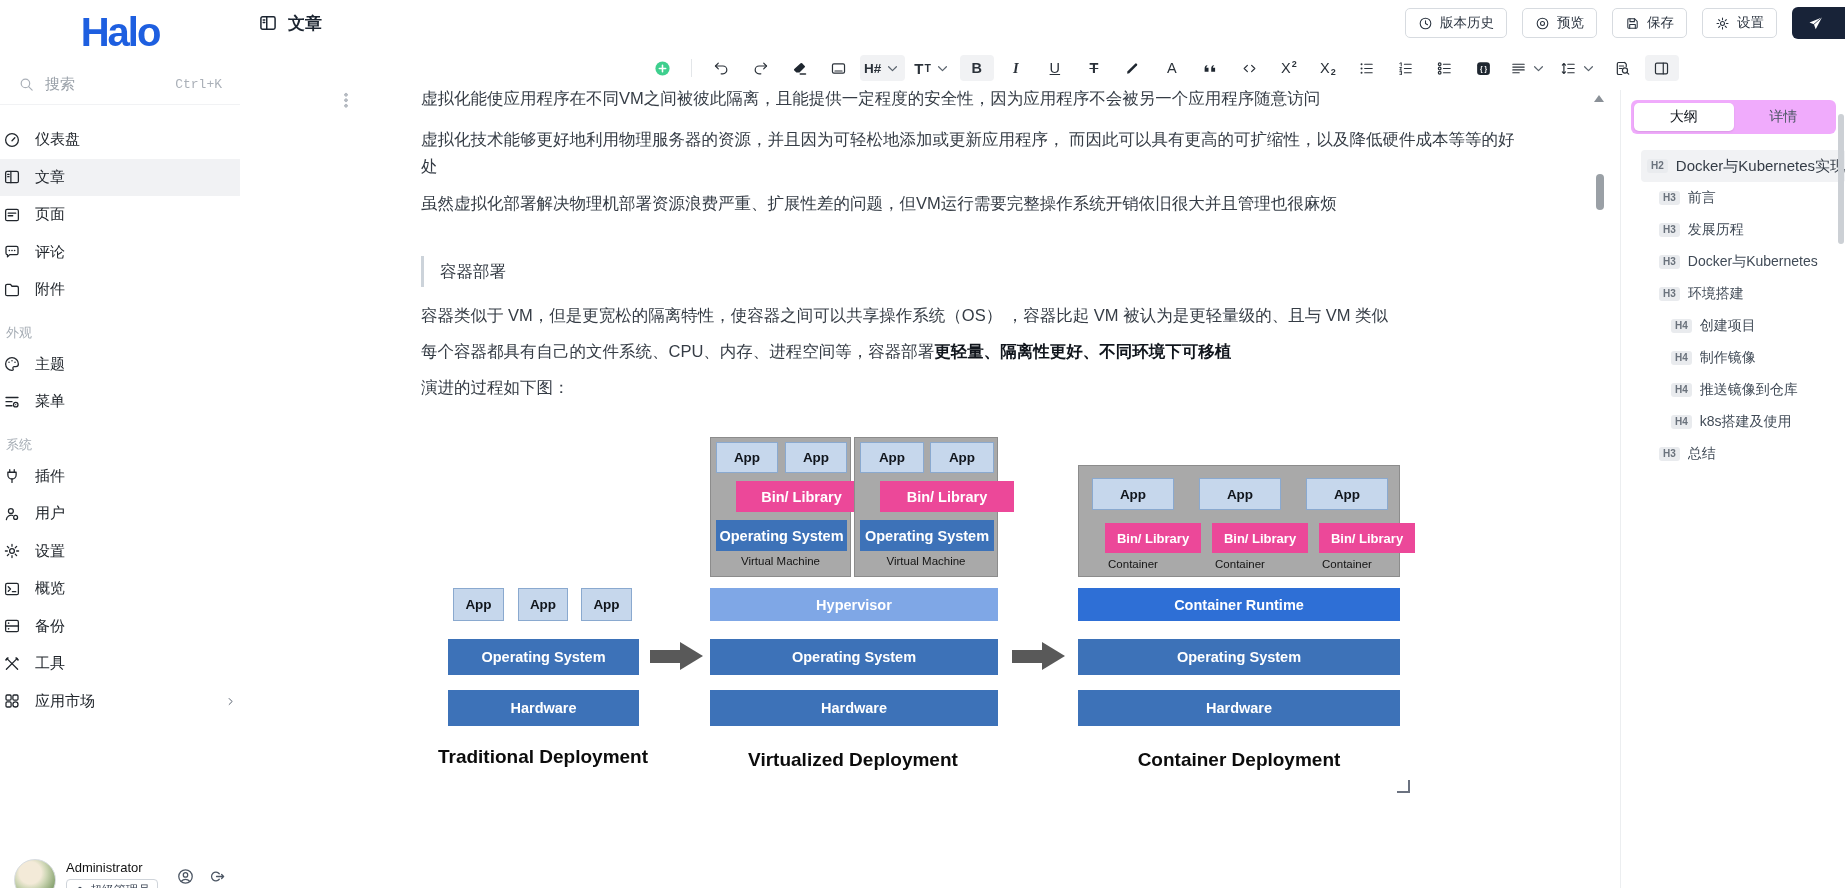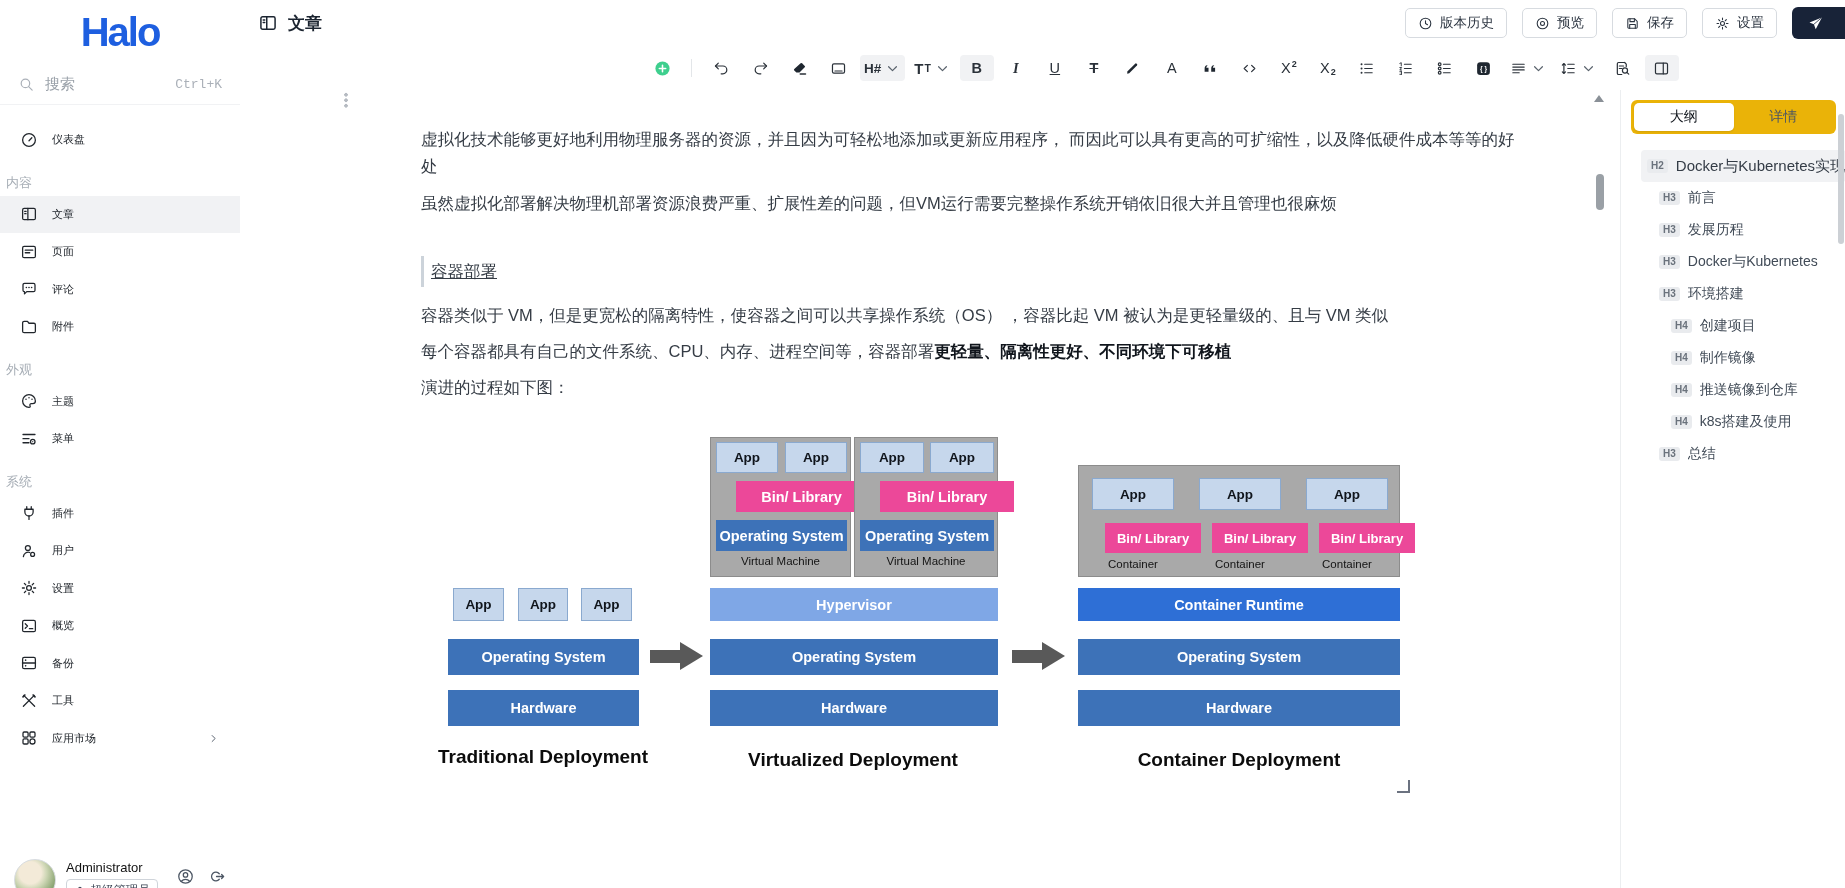--- a/index.html
+++ b/index.html
@@ -10,22 +10,22 @@
   .sidebar{position:absolute;left:0;top:0;width:240px;height:888px;background:#fff;
            border-right:1px solid #e9ebee;}
   .logo{height:64px;display:flex;align-items:center;justify-content:center;
         font-size:40px;font-weight:800;color:#1e5fe0;letter-spacing:-2px;}
   .search-row{height:40px;display:flex;align-items:center;gap:10px;padding:0 18px;
               color:#9aa1a9;font-size:15px;border-bottom:1px solid #f1f2f4;font-family:Liberation Mono, monospace;}
   .search-row .ic{width:17px;height:17px;color:#aab0b8;}
   .search-short{margin-left:auto;font-size:13px;color:#aab0b8;}
   .nav{padding-top:16px;}
   .group-label{padding:16px 0 6px 6px;font-size:13px;color:#a6adb5;line-height:15px;}
-  .nav-item{height:37.5px;display:flex;align-items:center;gap:14px;padding:0 20px;
-            font-size:11px;color:#21262c;cursor:pointer;}
+  .nav-item{height:37.5px;display:flex;align-items:center;gap:14px;padding:0 3px;
+            font-size:15px;color:#21262c;cursor:pointer;}
   .nav-item.active{background:#f1f2f4;}
   .nav-item .chev{margin-left:auto;width:13px;height:13px;color:#4b5563;}
   .user-area{position:absolute;left:0;right:0;bottom:-14px;display:flex;gap:10px;
              padding:0 14px;align-items:flex-start;}
   .avatar{width:40px;height:40px;border-radius:50%;flex:none;border:1px solid #d8dce0;
           background:radial-gradient(circle at 38% 32%,#f3ead8 0 30%,#cdd6b4 45%,#8fa877 70%,#5d7f4a);}
   .user-name{font-size:13px;color:#111;line-height:17px;}
   .role-badge{margin-top:3px;display:inline-flex;align-items:center;gap:4px;border:1px solid #cfd4da;
               border-radius:4px;padding:2px 7px;font-size:12px;color:#374151;background:#fff;}
   .role-badge .ic{width:12px;height:12px;}
@@ -58,21 +58,21 @@
   .t-s{text-decoration:line-through;font-weight:700;}
   .t-h{font-weight:700;font-size:13.5px;}
   .t-big{font-weight:700;font-size:15px;}
   .t-small{font-weight:700;font-size:10.5px;margin-left:1px;}
   .mini{font-size:9px;font-weight:700;position:relative;top:-4px;margin-left:1px;}
   .mini.sub{top:4px;}
   
   .content{position:absolute;left:240px;top:90px;width:1380px;height:798px;overflow:hidden;background:#fff;}
   .content p,.content .quote{position:absolute;left:181px;width:1110px;margin:0;
         font-size:16.5px;line-height:27px;color:#353c45;}
-  .quote{border-left:3px solid #ccd3da;padding:2px 0 2px 7px;color:#59636e;font-size:15.5px;width:auto;text-decoration:underline;}
+  .quote{border-left:3px solid #ccd3da;padding:2px 0 2px 16px;color:#59636e;font-size:15.5px;width:auto;}
   .b-strong{color:#10151c;font-weight:700;}
   .drag-handle{position:absolute;left:104px;top:2px;width:4px;height:16px;background:#aab0b8;
         box-shadow:6px 0 #aab0b8;opacity:.85;
         -webkit-mask:radial-gradient(circle 1.6px,#000 98%,transparent) 0 0/4px 5.5px;
         mask:radial-gradient(circle 1.6px,#000 98%,transparent) 0 0/4px 5.5px;}
   .e-scroll-arrow{position:absolute;right:16px;top:5px;width:0;height:0;
         border-left:5px solid transparent;border-right:5px solid transparent;border-bottom:7px solid #8a9097;}
   .e-scroll-thumb{position:absolute;right:16px;top:84px;width:8px;height:36px;background:#9aa0a6;border-radius:4px;}
   
   .diagram{position:absolute;left:195px;top:340px;width:985px;height:372px;}
@@ -88,21 +88,21 @@
   .caption{position:absolute;width:100%;text-align:center;font-size:11.5px;color:#141414;font-weight:500;}
   .stack-label{position:absolute;width:240px;text-align:center;font-weight:700;font-size:19px;color:#0c0c0c;}
   .arrow{position:absolute;display:flex;align-items:center;}
   .arrow .shaft{width:30px;height:13px;background:#595959;}
   .arrow .head{width:0;height:0;border-left:23px solid #595959;
         border-top:14px solid transparent;border-bottom:14px solid transparent;}
   .resize-handle{position:absolute;left:962px;top:350px;width:11px;height:11px;
         border-right:2px solid #6b7280;border-bottom:2px solid #6b7280;}
   
   .outline{position:absolute;left:1620px;top:90px;width:225px;height:798px;border-left:1px solid #eceef0;background:#fff;}
-  .tabs{margin:10px 10px 0;background:#eab308;border-radius:6px;padding:3px;display:flex;height:34px;box-sizing:border-box;justify-content:flex-end;}
+  .tabs{margin:10px 10px 0;background:#f0abfc;border-radius:6px;padding:3px;display:flex;height:34px;box-sizing:border-box;justify-content:flex-end;}
   .tab{flex:1;display:flex;align-items:center;justify-content:center;font-size:14px;color:#4b5563;
        border-radius:5px;cursor:pointer;}
   .tab.active{background:#fff;color:#10151c;box-shadow:0 1px 2px rgba(0,0,0,.10);}
   .outline-list{margin-top:16px;}
   .o-item{height:32px;display:flex;align-items:center;gap:8px;font-size:14px;color:#414b57;cursor:pointer;}
   .o-item.lv2{padding-left:26px;font-size:15px;color:#343c46;}
   .o-item.lv3{padding-left:38px;}
   .o-item.lv4{padding-left:50px;}
   .o-item.active{background:#f1f2f4;border-radius:4px;margin:0 0 0 20px;padding-left:6px;}
   .o-badge{font-size:10px;font-weight:700;color:#6a727c;background:#e9ebee;border-radius:3px;
@@ -124,21 +124,20 @@
     <span class="search-short">Ctrl+K</span>
   </div>
   <div class="nav">
       <div class="nav-item">
         <svg class="ic " viewBox="0 0 24 24" fill="none" stroke="currentColor" stroke-width="1.7" stroke-linecap="round" stroke-linejoin="round">
           <circle cx="12" cy="12" r="8.5"></circle>
           <path d="M12 13 L15.8 9"></path>
         </svg>
         <span>仪表盘</span>
       </div>
-      <div class="group-label">内容</div>
       <div class="nav-item active">
         <svg class="ic " viewBox="0 0 24 24" fill="none" stroke="currentColor" stroke-width="1.7" stroke-linecap="round" stroke-linejoin="round">
           <rect x="3.5" y="4.5" width="17" height="15" rx="2"></rect>
           <path d="M10.5 4.5 V19.5"></path>
           <path d="M6.3 8.5 h1.8 M6.3 11.5 h1.8"></path>
         </svg>
         <span>文章</span>
       </div>
       <div class="nav-item">
         <svg class="ic " viewBox="0 0 24 24" fill="none" stroke="currentColor" stroke-width="1.7" stroke-linecap="round" stroke-linejoin="round">
@@ -449,20 +448,21 @@
     <div class="tbtn active">
       <svg class="ic " viewBox="0 0 24 24" fill="none" stroke="currentColor" stroke-width="1.7" stroke-linecap="round" stroke-linejoin="round">
         <rect x="3.5" y="4.5" width="17" height="15" rx="2"></rect>
         <path d="M14.5 4.5 V19.5"></path>
       </svg>
     </div>
   </div>
 
 <div class="content">
   <div class="drag-handle"></div>
+  <p style="top:-5px">虚拟化能使应用程序在不同VM之间被彼此隔离，且能提供一定程度的安全性，因为应用程序不会被另一个应用程序随意访问</p>
   <p style="top:36px">虚拟化技术能够更好地利用物理服务器的资源，并且因为可轻松地添加或更新应用程序， 而因此可以具有更高的可扩缩性，以及降低硬件成本等等的好处</p>
   <p style="top:100px">虽然虚拟化部署解决物理机部署资源浪费严重、扩展性差的问题，但VM运行需要完整操作系统开销依旧很大并且管理也很麻烦</p>
   <div class="quote" style="top:166px">
     <span>容器部署</span>
   </div>
   <p style="top:212px">容器类似于 VM，但是更宽松的隔离特性，使容器之间可以共享操作系统（OS） ，容器比起 VM 被认为是更轻量级的、且与 VM 类似</p>
   <p style="top:284px">演进的过程如下图：</p>
   <p style="top:248px"><span>每个容器都具有自己的文件系统、CPU、内存、进程空间等，容器部署</span><span class="b-strong">更轻量、隔离性更好、不同环境下可移植</span></p>
 
   <div class="diagram">

